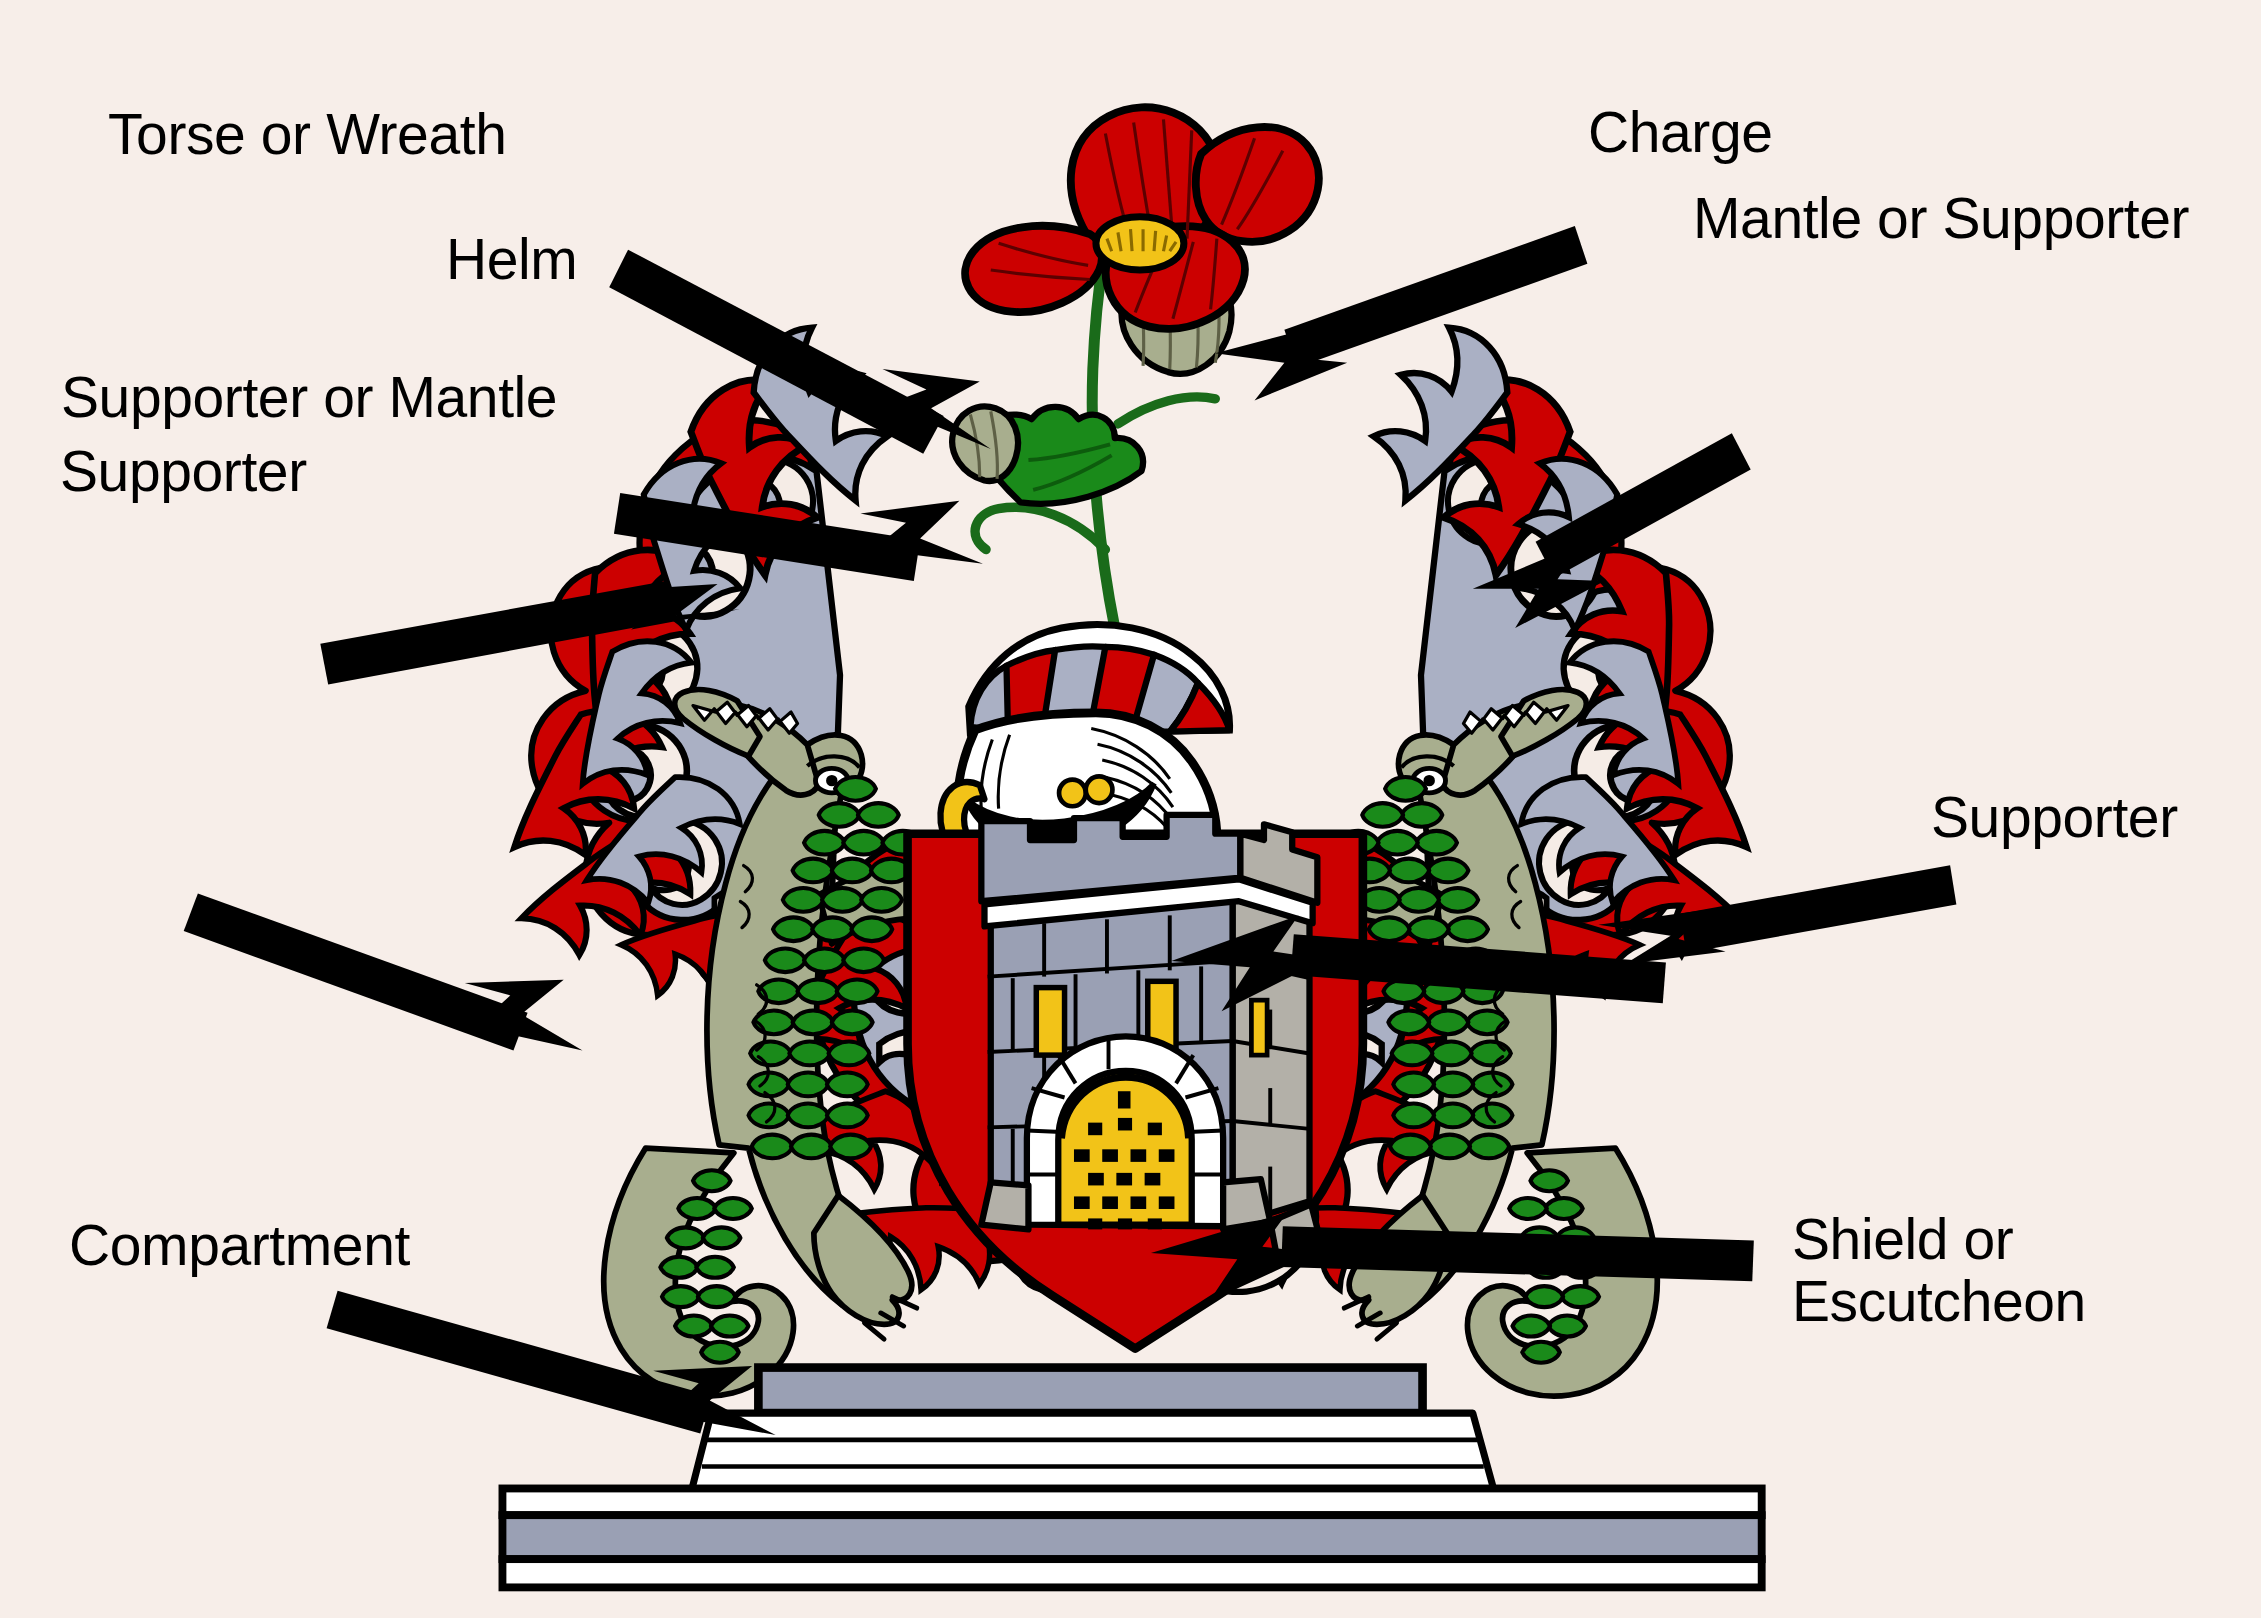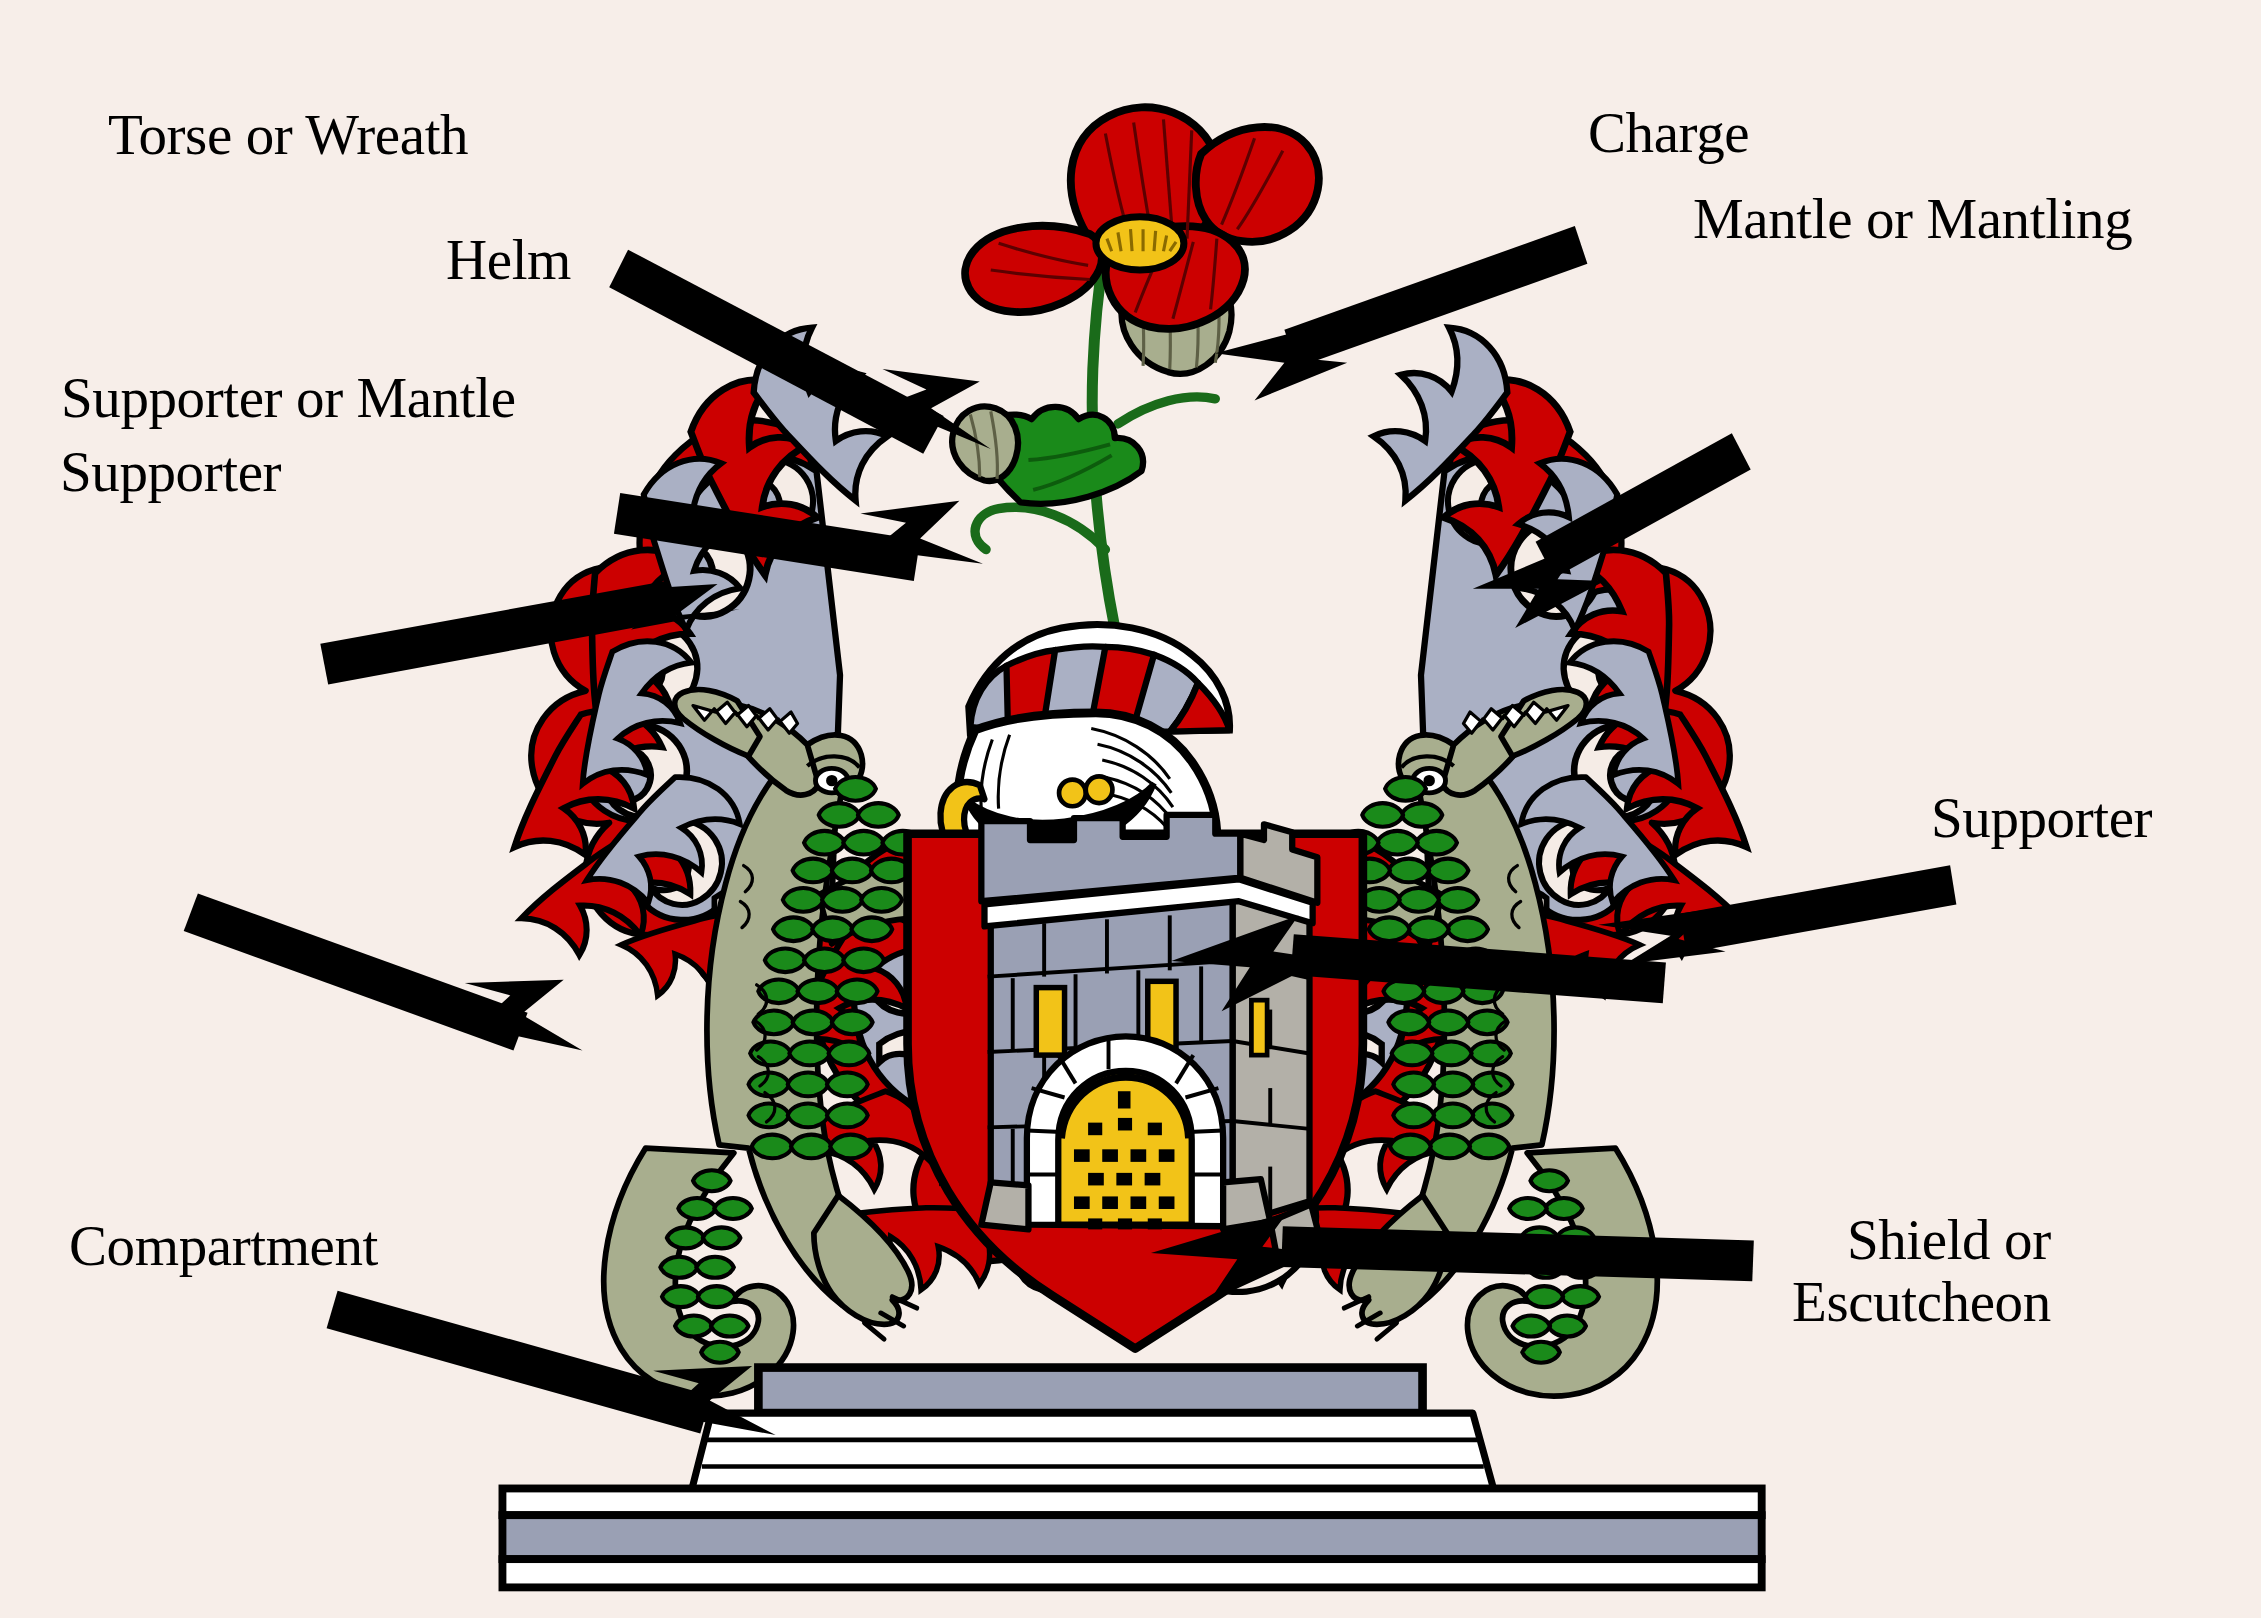--- a/index.html
+++ b/index.html
@@ -20,26 +20,25 @@
   }
   #artboard {
     position: absolute;
     inset: 0;
     width: 2261px;
     height: 1618px;
   }
   .lbl {
     position: absolute;
     color: #000000;
-    font-family: Liberation Serif, serif;
+    font-family: Liberation Sans, sans-serif;
     font-size: 57px;
     line-height: 1.08;
     white-space: pre;
     letter-spacing: -0.4px;
-    text-align: right;
   }
   .lbl.two-line { white-space: pre-line; }
 </style>
 </head>
 <body>
 
 <div id="stage">
 
   <svg id="artboard" viewBox="0 0 2880 2061" xmlns="http://www.w3.org/2000/svg">
     <defs>
@@ -608,21 +607,21 @@
       </g>
     </g>
   </svg>
 
   <div class="lbl" style="left:108px; top:104px;">Torse or Wreath</div>
 
   <div class="lbl" style="left:1588px; top:102px;">Charge</div>
 
   <div class="lbl" style="left:446px; top:229px;">Helm</div>
 
-  <div class="lbl" style="left:1693px; top:188px;">Mantle or Mantling</div>
+  <div class="lbl" style="left:1693px; top:188px;">Mantle or Supporter</div>
 
   <div class="lbl" style="left:61px; top:367px;">Supporter or Mantle</div>
 
   <div class="lbl" style="left:60px; top:441px;">Supporter</div>
 
   <div class="lbl" style="left:1931px; top:787px;">Supporter</div>
 
 
   <div class="lbl" style="left:69px; top:1215px;">Compartment</div>
 

